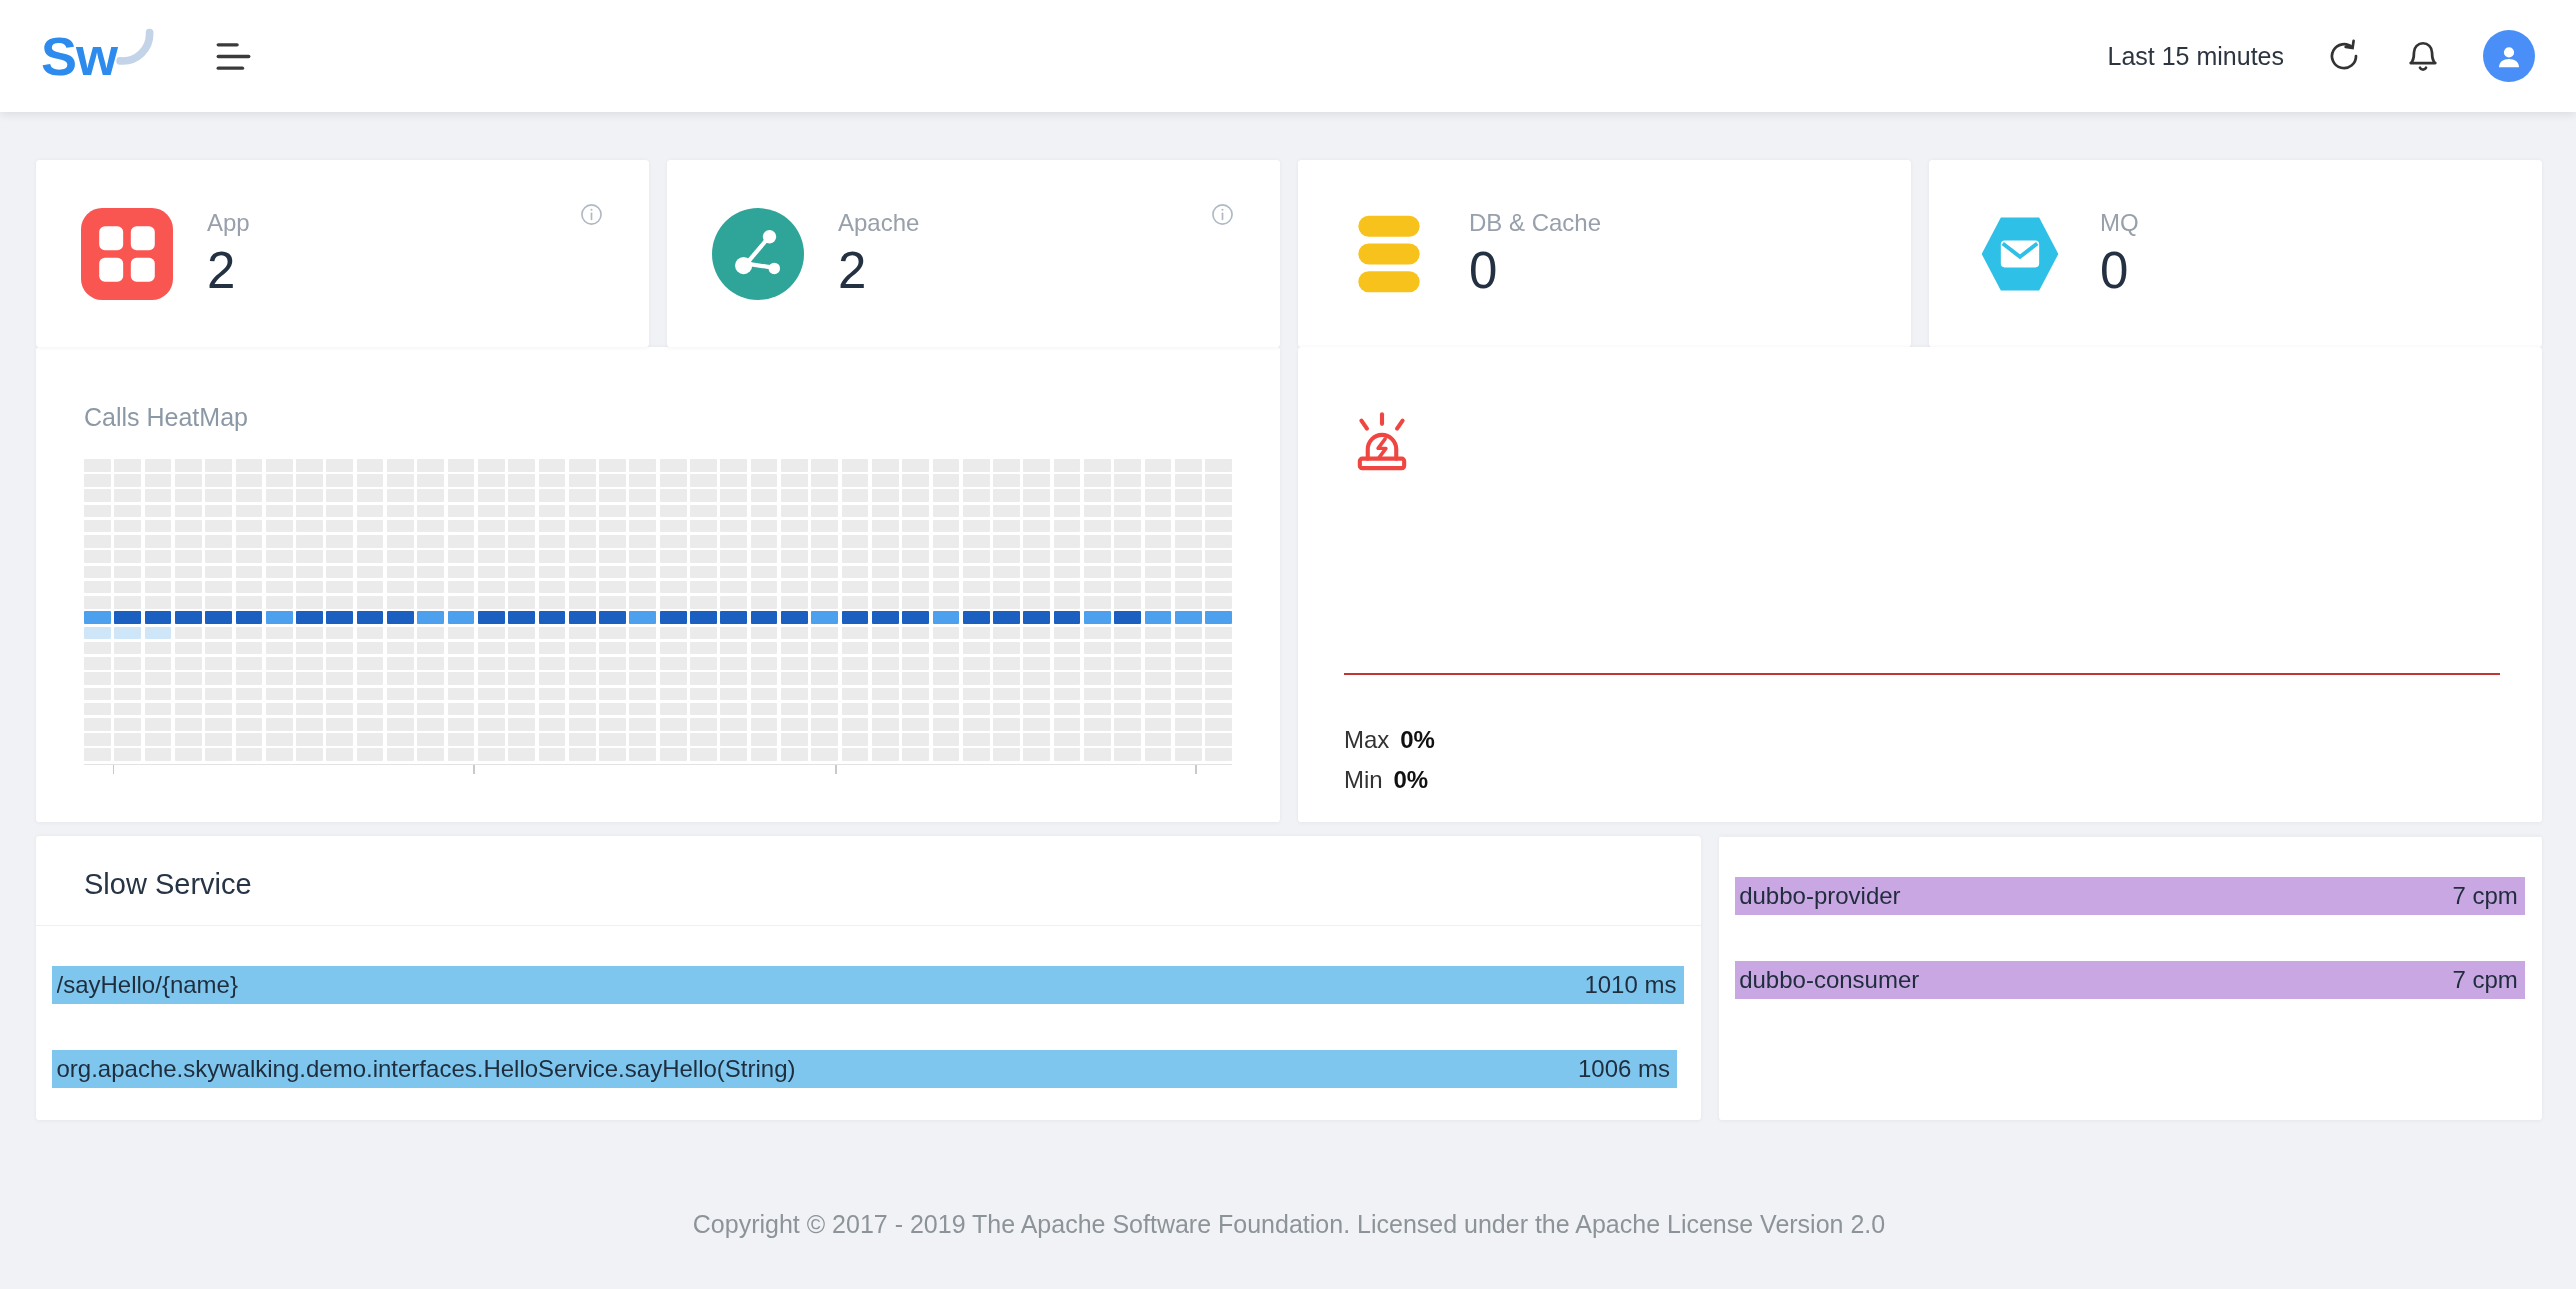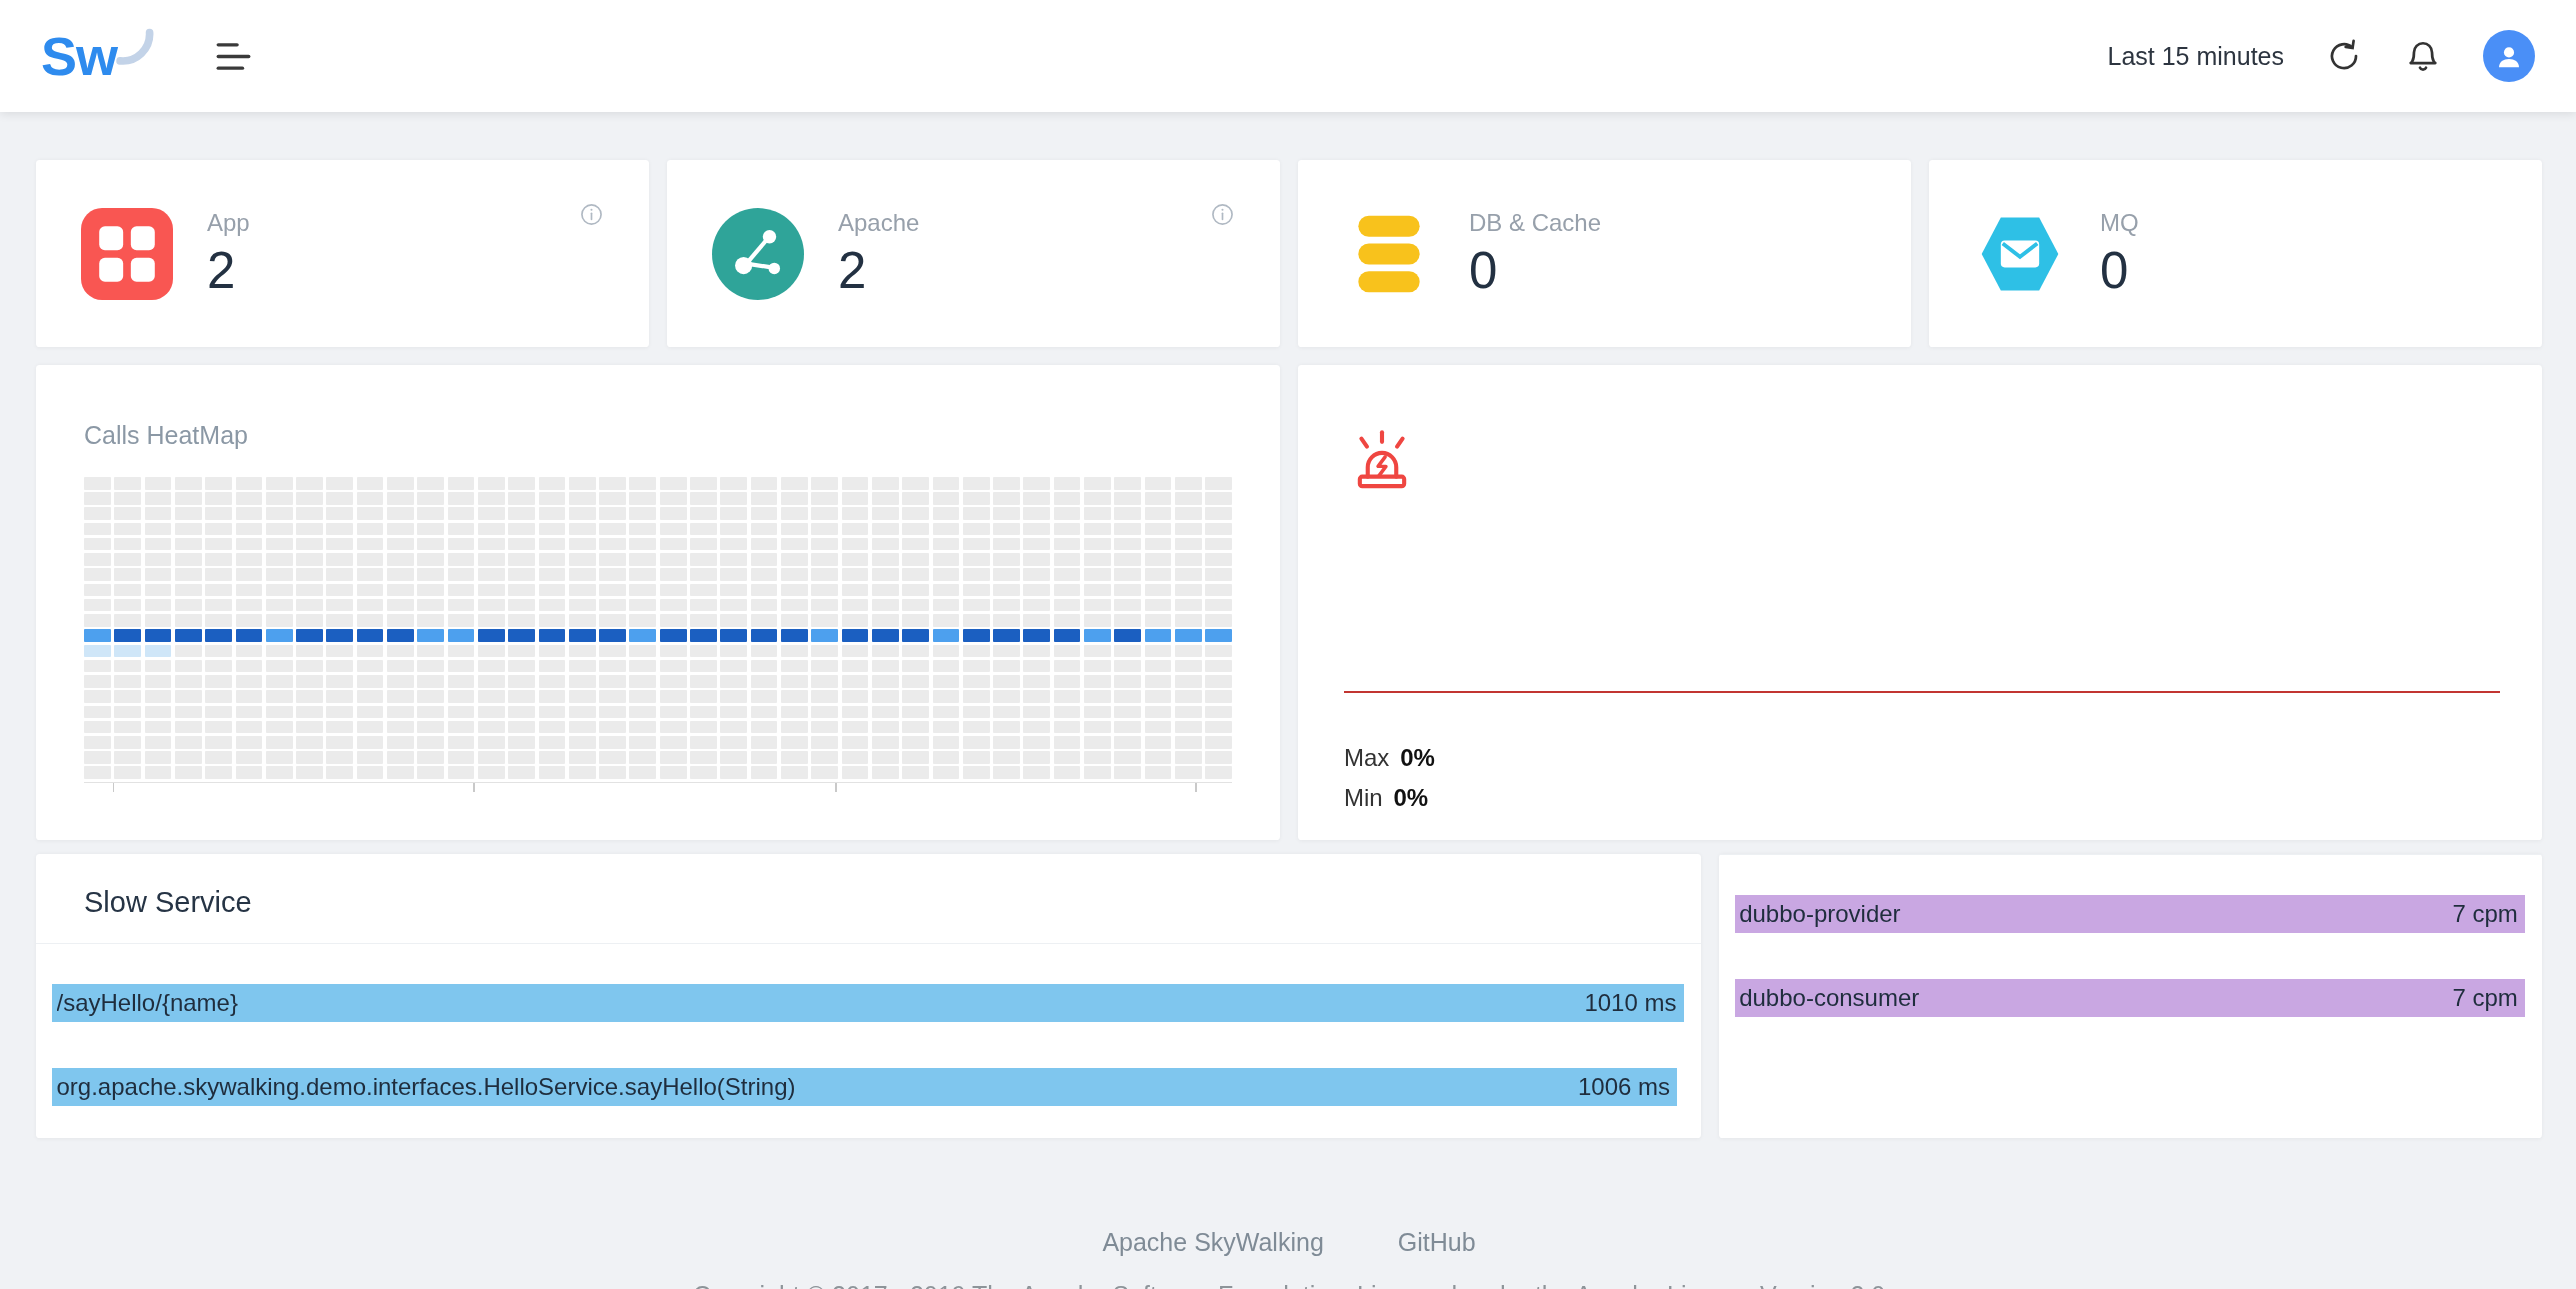--- a/index.html
+++ b/index.html
@@ -26,21 +26,21 @@
 
   
   .card{height:187px;display:flex;align-items:center;padding:0 45px;position:relative;}
   .card-icon{width:92px;height:92px;flex:none;}
   .card-text{margin-left:34px;}
   .card-label{font-size:24px;color:#97a0ab;}
   .card-value{font-size:51px;color:#233142;margin-top:7.2px;line-height:1.05;}
   .card-info{position:absolute;top:42px;right:45px;width:25px;height:25px;cursor:pointer;}
 
   
-  .row2{display:grid;grid-template-columns:1fr 1fr;gap:18px;margin-top:18px;}
+  .row2{display:grid;grid-template-columns:1fr 1fr;gap:18px;}
   .panel-title{font-size:25px;color:#8b98a5;}
 
   .heatmap-panel{height:475px;padding:56px 48px 0 48px;}
   .heatmap-body{display:flex;margin-top:27px;}
   .hm-yaxis{width:149px;height:302px;display:flex;flex-direction:column;justify-content:space-between;text-align:right;padding-right:18px;color:#5a6672;font-size:21.6px;box-sizing:border-box;flex:none;}
   .hm-plot{flex:1;min-width:0;}
   .hm-grid{display:grid;height:302px;column-gap:3.6px;row-gap:2.7px;}
   .hm-cell{border-radius:0.9px;}
   .hm-axisline{position:relative;border-top:1.8px solid #e2e2e2;margin-top:2.7px;height:10.8px;}
   .hm-tick{position:absolute;top:0;width:1.8px;height:9px;background:#c9c9c9;}
@@ -1027,22 +1027,18 @@
                 <span class="bar-label">dubbo-consumer</span>
                 <span class="bar-value">7 cpm</span>
               </div>
             </div>
           </div>
       </div>
 
     </div>
 
     <div class="footer">
-      <div class="footer-links">
-          <span class="footer-link">Apache SkyWalking</span>
-          <span class="footer-link">GitHub</span>
-        </div>
       <div class="copyright">Copyright © 2017 - 2019 The Apache Software Foundation. Licensed under the Apache License Version 2.0</div>
     </div>
 
   </div>
 </div>
 
 
 </body></html>

